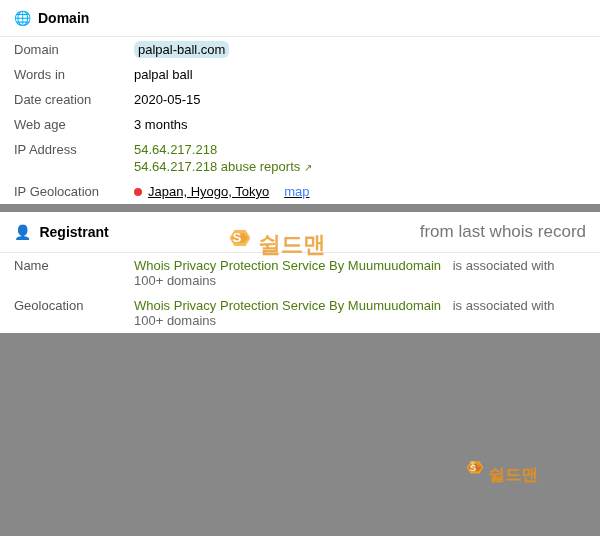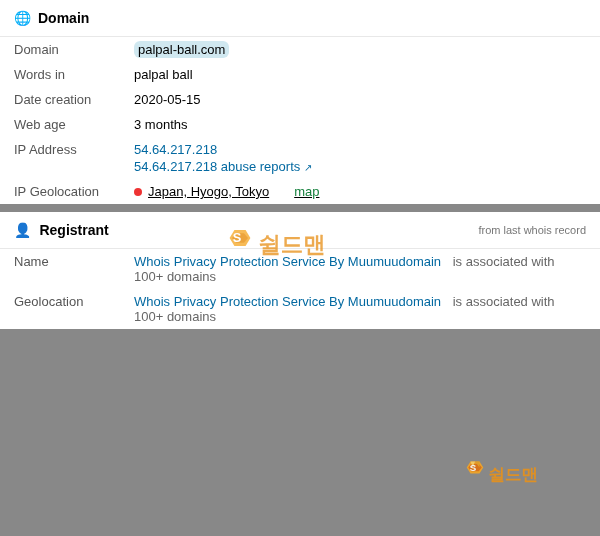--- a/index.html
+++ b/index.html
@@ -49,21 +49,21 @@
       white-space: nowrap;
     }
 
     .highlighted {
       background: #d0e8f0;
       padding: 1px 4px;
       border-radius: 6px;
     }
 
     .link {
-      color: #0369a1;
+      color: #4d7c0f;
       text-decoration: none;
     }
 
     .ip-row {
       display: flex;
       flex-direction: column;
       gap: 2px;
     }
 
     .geo-row {
@@ -75,43 +75,43 @@
 
     .red-dot {
       display: inline-block;
       width: 8px;
       height: 8px;
       background: #e33;
       border-radius: 50%;
     }
 
     .map-link {
-      color: #15803d;
+      color: #3b82f6;
       text-decoration: none;
-      margin-left: 19px;
+      margin-left: 9px;
     }
 
     .registrant-header {
       display: flex;
       justify-content: space-between;
       align-items: center;
       padding: 10px 14px;
       border-bottom: 1px solid #e8e8e8;
     }
 
     .registrant-header .left {
       display: flex;
       align-items: center;
       gap: 8px;
       font-weight: bold;
       font-size: 14px;
     }
 
     .registrant-header .right {
-      font-size: 11px;
+      font-size: 17px;
       color: #777;
     }
 
     .assoc-text {
       color: #666;
       margin-left: 8px;
     }
 
     .watermark-center {
       position: absolute;

